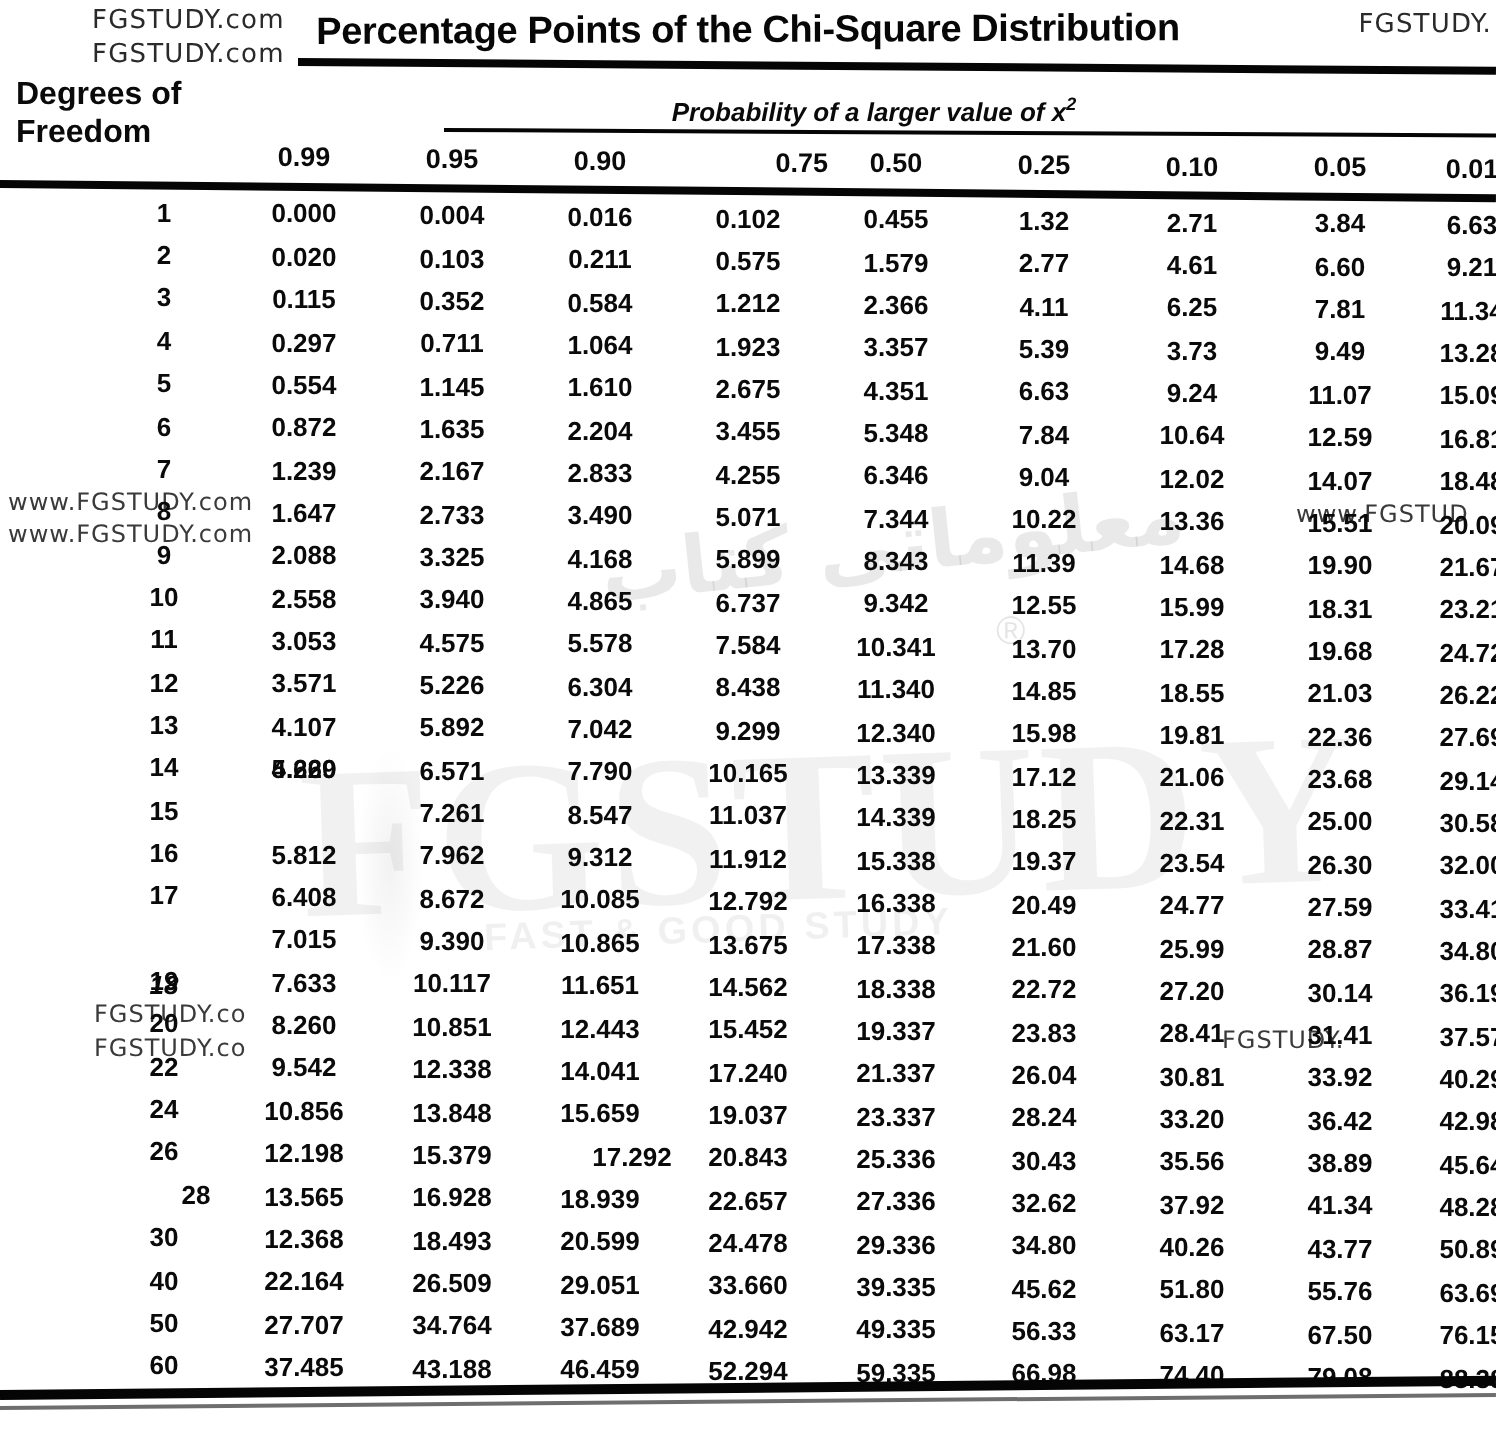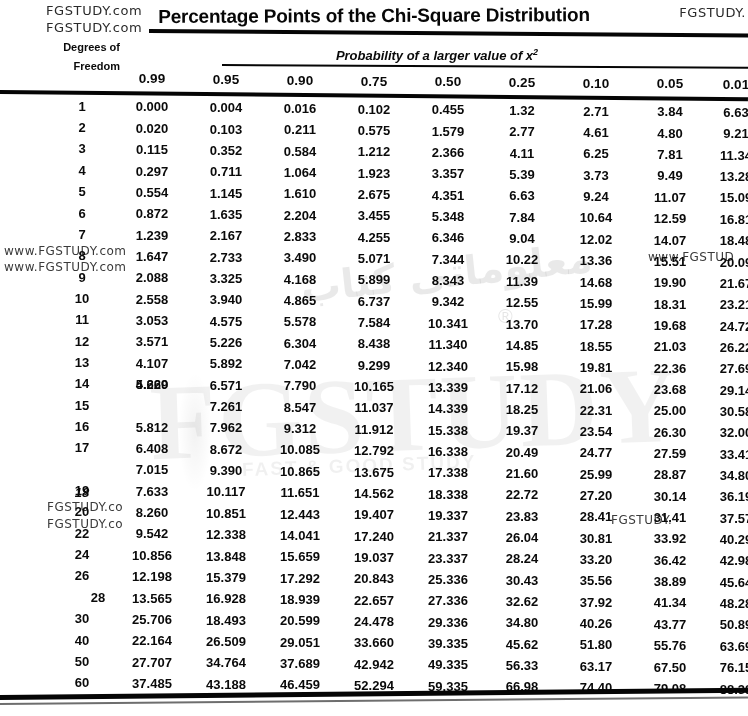--- a/index.html
+++ b/index.html
@@ -98,21 +98,21 @@
     text-align:center;
     font-size:19px;font-weight:700;
     letter-spacing:-.2px;
     color:#070707;
     transform:rotate(-0.25deg);
   }
 
   
   .dof{
     position:absolute;left:8px;top:38px;width:112px;
-    text-align:right;font-size:11px;font-weight:700;line-height:19px;
+    text-align:left;font-size:16px;font-weight:700;line-height:19px;
     color:#0a0a0a;
   }
   .prob-title{
     position:absolute;left:222px;top:47px;width:430px;
     text-align:center;font-size:13px;font-weight:700;color:#0a0a0a;font-style:italic;
   }
   .prob-title sup{font-size:9px;}
 
   
   .tbl{position:absolute;left:0;top:0;width:748px;height:716px;}
@@ -163,21 +163,21 @@
 
 <div class="prob-title">
   <span>Probability of a larger value of x</span><sup>2</sup>
 </div>
 <div class="rule rule-prob"></div>
 
 <div class="tbl" id="table-layer">
     <div class="cell hcell" style="left: 112px; top: 71.4591px; width: 80px;">0.99</div>
     <div class="cell hcell" style="left: 186px; top: 72.1695px; width: 80px;">0.95</div>
     <div class="cell hcell" style="left: 260px; top: 72.8799px; width: 80px;">0.90</div>
-    <div class="cell hcell" style="left: 334px; top: 73.5903px; width: 80px;">0.75</div>
+    <div class="cell hcell" style="left: 334px; top: 73.5903px; width: 80px; text-align: right;">0.75</div>
     <div class="cell hcell" style="left: 408px; top: 74.3006px; width: 80px;">0.50</div>
     <div class="cell hcell" style="left: 482px; top: 75.011px; width: 80px;">0.25</div>
     <div class="cell hcell" style="left: 556px; top: 75.7214px; width: 80px;">0.10</div>
     <div class="cell hcell" style="left: 630px; top: 76.4317px; width: 80px;">0.05</div>
     <div class="cell hcell" style="left: 696px; top: 77.0653px; width: 80px;">0.01</div>
     <div class="cell rowlabel" style="left: 42px; top: 98.7872px; width: 80px;">1</div>
     <div class="cell" style="left: 112px; top: 99.4591px; width: 80px;">0.000</div>
     <div class="cell" style="left: 186px; top: 100.17px; width: 80px;">0.004</div>
     <div class="cell" style="left: 260px; top: 100.88px; width: 80px;">0.016</div>
     <div class="cell" style="left: 334px; top: 101.59px; width: 80px;">0.102</div>
@@ -187,21 +187,21 @@
     <div class="cell" style="left: 630px; top: 104.432px; width: 80px;">3.84</div>
     <div class="cell" style="left: 696px; top: 105.065px; width: 80px;">6.63</div>
     <div class="cell rowlabel" style="left: 42px; top: 120.137px; width: 80px;">2</div>
     <div class="cell" style="left: 112px; top: 120.809px; width: 80px;">0.020</div>
     <div class="cell" style="left: 186px; top: 121.52px; width: 80px;">0.103</div>
     <div class="cell" style="left: 260px; top: 122.23px; width: 80px;">0.211</div>
     <div class="cell" style="left: 334px; top: 122.94px; width: 80px;">0.575</div>
     <div class="cell" style="left: 408px; top: 123.651px; width: 80px;">1.579</div>
     <div class="cell" style="left: 482px; top: 124.361px; width: 80px;">2.77</div>
     <div class="cell" style="left: 556px; top: 125.071px; width: 80px;">4.61</div>
-    <div class="cell" style="left: 630px; top: 125.782px; width: 80px;">4.80</div>
+    <div class="cell" style="left: 630px; top: 125.782px; width: 80px;">6.60</div>
     <div class="cell" style="left: 696px; top: 126.415px; width: 80px;">9.21</div>
     <div class="cell rowlabel" style="left: 42px; top: 141.487px; width: 80px;">3</div>
     <div class="cell" style="left: 112px; top: 142.159px; width: 80px;">0.115</div>
     <div class="cell" style="left: 186px; top: 142.87px; width: 80px;">0.352</div>
     <div class="cell" style="left: 260px; top: 143.58px; width: 80px;">0.584</div>
     <div class="cell" style="left: 334px; top: 144.29px; width: 80px;">1.212</div>
     <div class="cell" style="left: 408px; top: 145.001px; width: 80px;">2.366</div>
     <div class="cell" style="left: 482px; top: 145.711px; width: 80px;">4.11</div>
     <div class="cell" style="left: 556px; top: 146.421px; width: 80px;">6.25</div>
     <div class="cell" style="left: 630px; top: 147.132px; width: 80px;">7.81</div>
@@ -363,21 +363,21 @@
     <div class="cell" style="left: 334px; top: 485.89px; width: 80px;">14.562</div>
     <div class="cell" style="left: 408px; top: 486.601px; width: 80px;">18.338</div>
     <div class="cell" style="left: 482px; top: 487.311px; width: 80px;">22.72</div>
     <div class="cell" style="left: 556px; top: 488.021px; width: 80px;">27.20</div>
     <div class="cell" style="left: 630px; top: 488.732px; width: 80px;">30.14</div>
     <div class="cell" style="left: 696px; top: 489.365px; width: 80px;">36.19</div>
     <div class="cell rowlabel" style="left: 42px; top: 504.437px; width: 80px;">20</div>
     <div class="cell" style="left: 112px; top: 505.109px; width: 80px;">8.260</div>
     <div class="cell" style="left: 186px; top: 505.82px; width: 80px;">10.851</div>
     <div class="cell" style="left: 260px; top: 506.53px; width: 80px;">12.443</div>
-    <div class="cell" style="left: 334px; top: 507.24px; width: 80px;">19.407</div>
+    <div class="cell" style="left: 334px; top: 507.24px; width: 80px;">15.452</div>
     <div class="cell" style="left: 408px; top: 507.951px; width: 80px;">19.337</div>
     <div class="cell" style="left: 482px; top: 508.661px; width: 80px;">23.83</div>
     <div class="cell" style="left: 556px; top: 509.371px; width: 80px;">28.41</div>
     <div class="cell" style="left: 630px; top: 510.082px; width: 80px;">31.41</div>
     <div class="cell" style="left: 696px; top: 510.715px; width: 80px;">37.57</div>
     <div class="cell rowlabel" style="left: 42px; top: 525.787px; width: 80px;">22</div>
     <div class="cell" style="left: 112px; top: 526.459px; width: 80px;">9.542</div>
     <div class="cell" style="left: 186px; top: 527.17px; width: 80px;">12.338</div>
     <div class="cell" style="left: 260px; top: 527.88px; width: 80px;">14.041</div>
     <div class="cell" style="left: 334px; top: 528.59px; width: 80px;">17.240</div>
@@ -392,39 +392,39 @@
     <div class="cell" style="left: 260px; top: 549.23px; width: 80px;">15.659</div>
     <div class="cell" style="left: 334px; top: 549.94px; width: 80px;">19.037</div>
     <div class="cell" style="left: 408px; top: 550.651px; width: 80px;">23.337</div>
     <div class="cell" style="left: 482px; top: 551.361px; width: 80px;">28.24</div>
     <div class="cell" style="left: 556px; top: 552.071px; width: 80px;">33.20</div>
     <div class="cell" style="left: 630px; top: 552.782px; width: 80px;">36.42</div>
     <div class="cell" style="left: 696px; top: 553.415px; width: 80px;">42.98</div>
     <div class="cell rowlabel" style="left: 42px; top: 568.487px; width: 80px;">26</div>
     <div class="cell" style="left: 112px; top: 569.159px; width: 80px;">12.198</div>
     <div class="cell" style="left: 186px; top: 569.87px; width: 80px;">15.379</div>
-    <div class="cell" style="left: 260px; top: 570.58px; width: 80px;">17.292</div>
+    <div class="cell" style="left: 276px; top: 570.58px; width: 80px;">17.292</div>
     <div class="cell" style="left: 334px; top: 571.29px; width: 80px;">20.843</div>
     <div class="cell" style="left: 408px; top: 572.001px; width: 80px;">25.336</div>
     <div class="cell" style="left: 482px; top: 572.711px; width: 80px;">30.43</div>
     <div class="cell" style="left: 556px; top: 573.421px; width: 80px;">35.56</div>
     <div class="cell" style="left: 630px; top: 574.132px; width: 80px;">38.89</div>
     <div class="cell" style="left: 696px; top: 574.765px; width: 80px;">45.64</div>
     <div class="cell rowlabel" style="left: 58px; top: 589.837px; width: 80px;">28</div>
     <div class="cell" style="left: 112px; top: 590.509px; width: 80px;">13.565</div>
     <div class="cell" style="left: 186px; top: 591.22px; width: 80px;">16.928</div>
     <div class="cell" style="left: 260px; top: 591.93px; width: 80px;">18.939</div>
     <div class="cell" style="left: 334px; top: 592.64px; width: 80px;">22.657</div>
     <div class="cell" style="left: 408px; top: 593.351px; width: 80px;">27.336</div>
     <div class="cell" style="left: 482px; top: 594.061px; width: 80px;">32.62</div>
     <div class="cell" style="left: 556px; top: 594.771px; width: 80px;">37.92</div>
     <div class="cell" style="left: 630px; top: 595.482px; width: 80px;">41.34</div>
     <div class="cell" style="left: 696px; top: 596.115px; width: 80px;">48.28</div>
     <div class="cell rowlabel" style="left: 42px; top: 611.187px; width: 80px;">30</div>
-    <div class="cell" style="left: 112px; top: 611.859px; width: 80px;">25.706</div>
+    <div class="cell" style="left: 112px; top: 611.859px; width: 80px;">12.368</div>
     <div class="cell" style="left: 186px; top: 612.57px; width: 80px;">18.493</div>
     <div class="cell" style="left: 260px; top: 613.28px; width: 80px;">20.599</div>
     <div class="cell" style="left: 334px; top: 613.99px; width: 80px;">24.478</div>
     <div class="cell" style="left: 408px; top: 614.701px; width: 80px;">29.336</div>
     <div class="cell" style="left: 482px; top: 615.411px; width: 80px;">34.80</div>
     <div class="cell" style="left: 556px; top: 616.121px; width: 80px;">40.26</div>
     <div class="cell" style="left: 630px; top: 616.832px; width: 80px;">43.77</div>
     <div class="cell" style="left: 696px; top: 617.465px; width: 80px;">50.89</div>
     <div class="cell rowlabel" style="left: 42px; top: 632.537px; width: 80px;">40</div>
     <div class="cell" style="left: 112px; top: 633.209px; width: 80px;">22.164</div>

